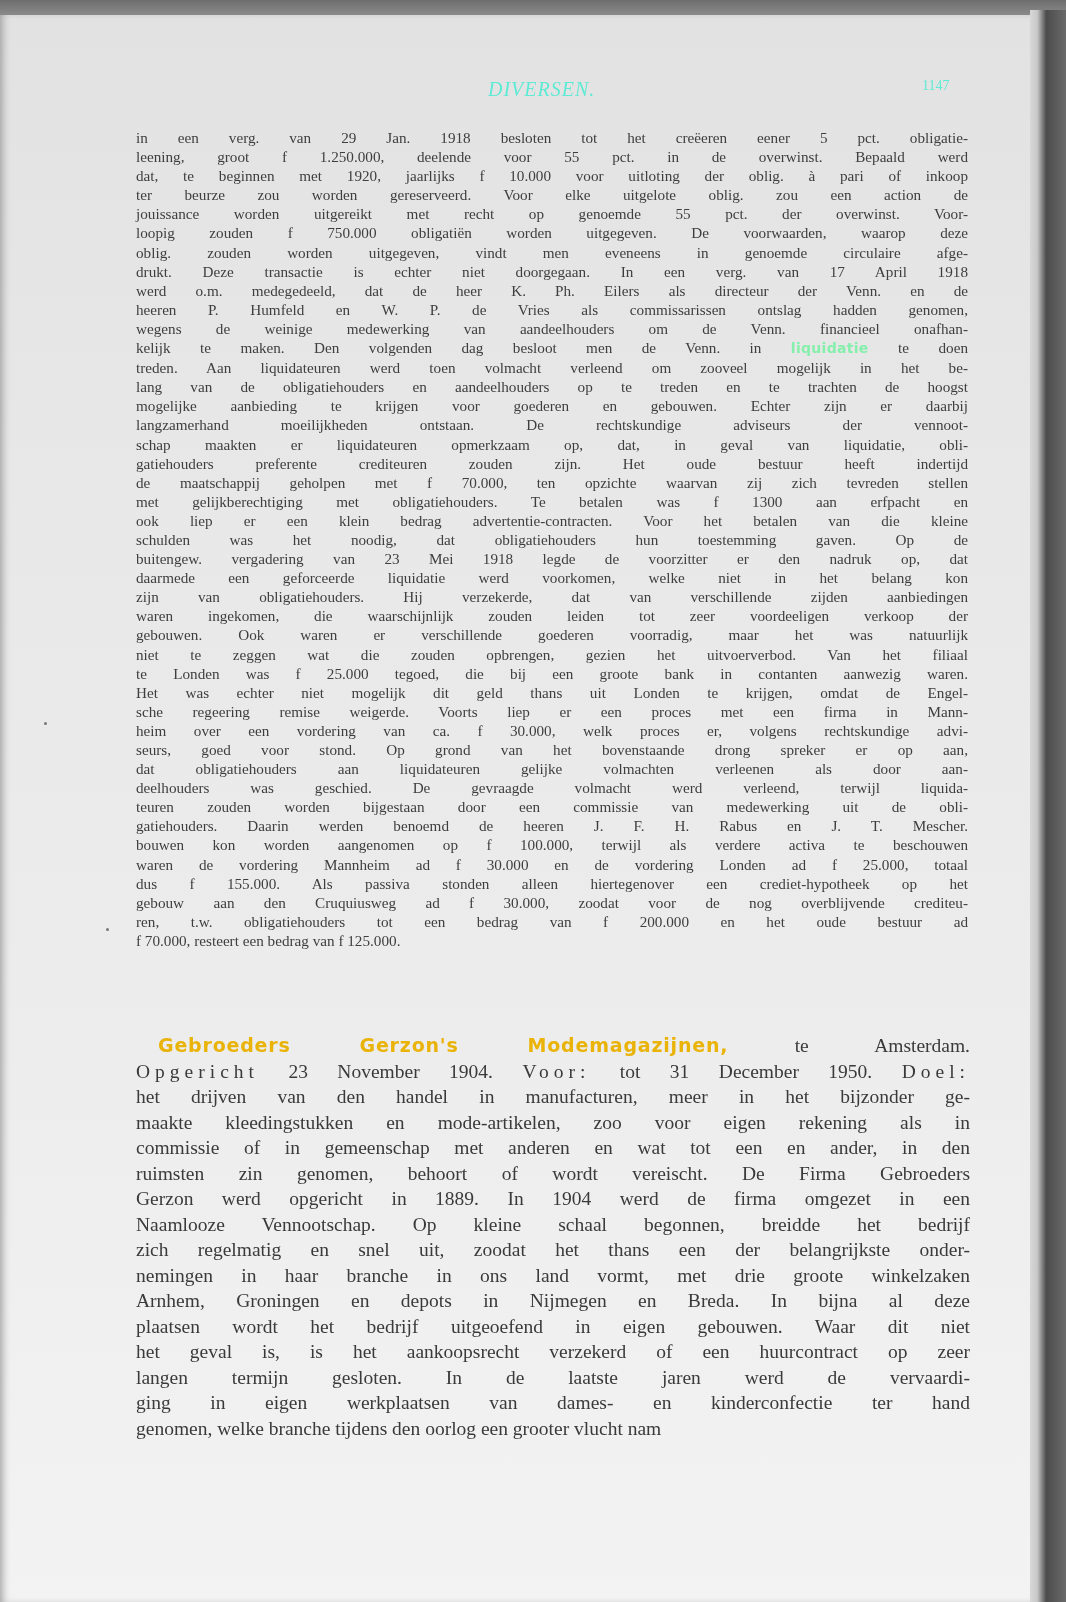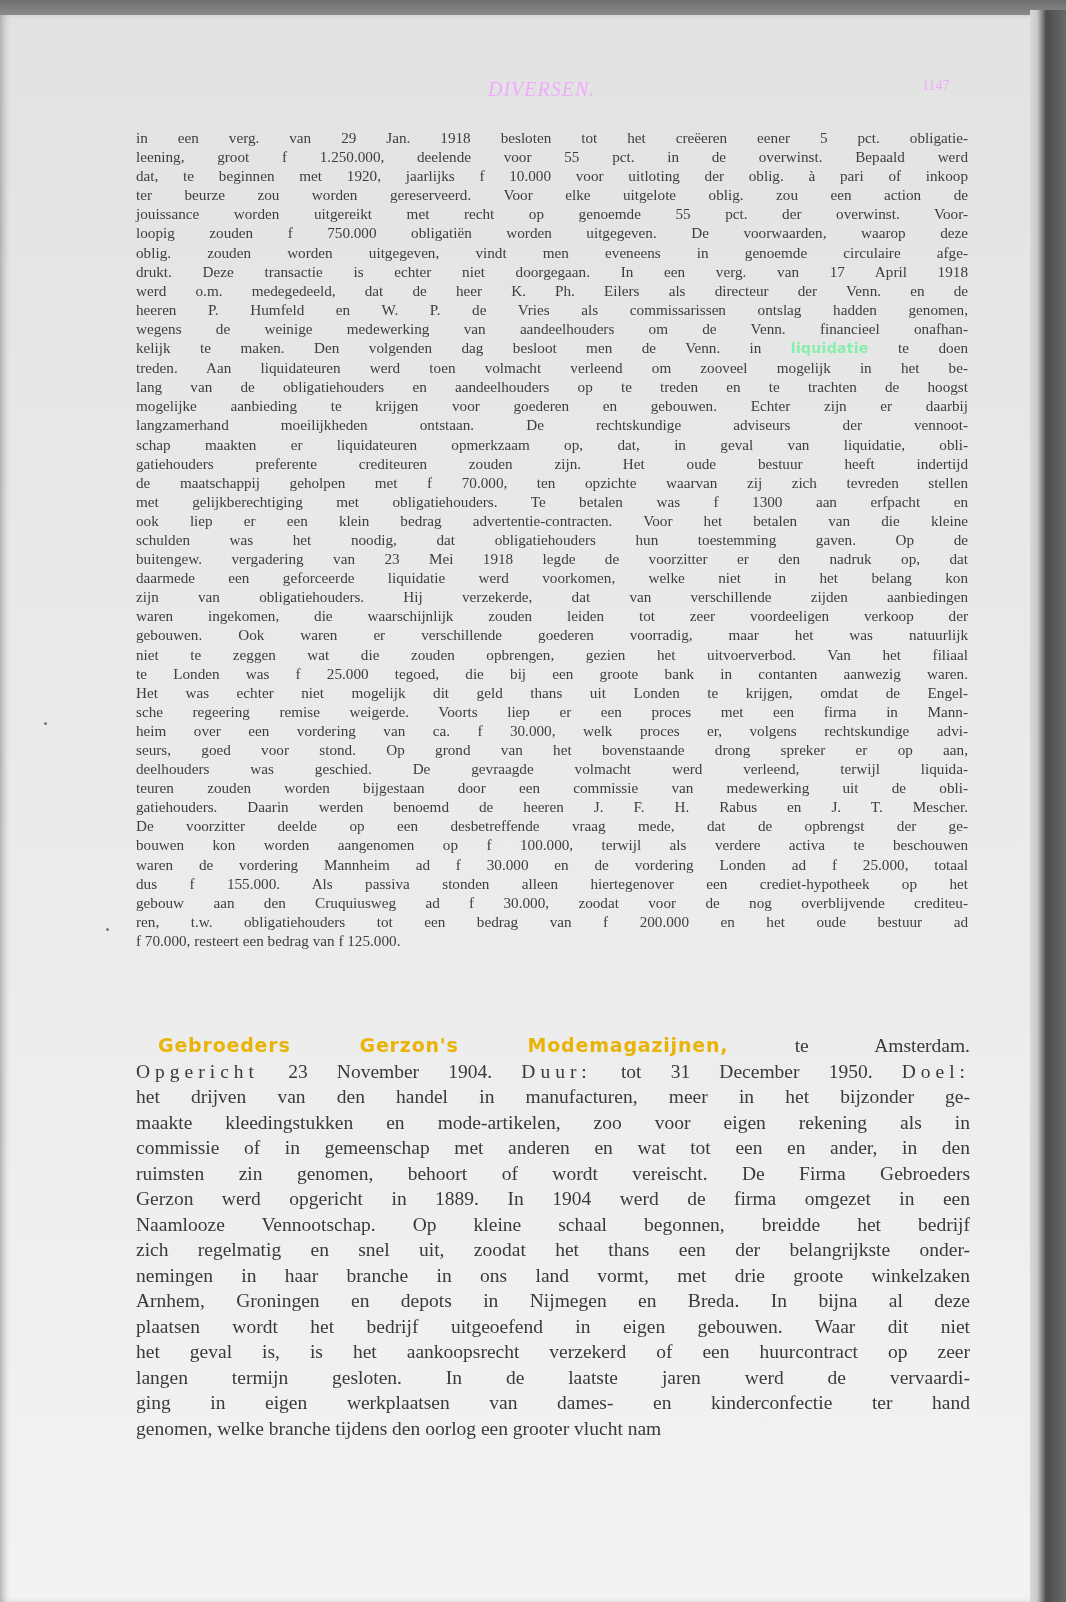--- a/index.html
+++ b/index.html
@@ -17,21 +17,21 @@
     background: linear-gradient(90deg, #d8d8d8 0%, #c8c8c8 20%, #4c4c4c 45%, #6a6a6a 100%);
   }
   .page {
     position: absolute; left: 0; top: 15px; width: 1046px; height: 1587px;
     background: linear-gradient(180deg, #e2e2e2 0%, #e8e8e8 30%, #ececec 60%, #f3f3f3 100%);
     box-shadow: inset 6px 0 8px -4px #9a9a9a;
   }
   .header {
     position: absolute; top: 78px; left: 0; width: 868px; height: 30px;
     font-family: "Liberation Serif", serif;
-    color: #f0abfc;
+    color: #5eead4;
   }
   .running-head {
     position: absolute; left: 488px; top: 0;
     font-style: italic; font-size: 20px; letter-spacing: 1px;
   }
   .page-number {
     position: absolute; left: 922px; top: 0;
     font-size: 14px;
   }
   .body-small {
@@ -105,38 +105,38 @@
     <span class="line">daarmede een geforceerde liquidatie werd voorkomen, welke niet in het belang kon</span>
     <span class="line">zijn van obligatiehouders. Hij verzekerde, dat van verschillende zijden aanbiedingen</span>
     <span class="line">waren ingekomen, die waarschijnlijk zouden leiden tot zeer voordeeligen verkoop der</span>
     <span class="line">gebouwen. Ook waren er verschillende goederen voorradig, maar het was natuurlijk</span>
     <span class="line">niet te zeggen wat die zouden opbrengen, gezien het uitvoerverbod. Van het filiaal</span>
     <span class="line">te Londen was f 25.000 tegoed, die bij een groote bank in contanten aanwezig waren.</span>
     <span class="line">Het was echter niet mogelijk dit geld thans uit Londen te krijgen, omdat de Engel-</span>
     <span class="line">sche regeering remise weigerde. Voorts liep er een proces met een firma in Mann-</span>
     <span class="line">heim over een vordering van ca. f 30.000, welk proces er, volgens rechtskundige advi-</span>
     <span class="line">seurs, goed voor stond. Op grond van het bovenstaande drong spreker er op aan,</span>
+    <span class="line">dat obligatiehouders aan liquidateuren gelijke volmachten verleenen als door aan-</span>
     <span class="line">deelhouders was geschied. De gevraagde volmacht werd verleend, terwijl liquida-</span>
     <span class="line">teuren zouden worden bijgestaan door een commissie van medewerking uit de obli-</span>
     <span class="line">gatiehouders. Daarin werden benoemd de heeren J. F. H. Rabus en J. T. Mescher.</span>
-    <span class="line">De voorzitter deelde op een desbetreffende vraag mede, dat de opbrengst der ge-</span>
     <span class="line">bouwen kon worden aangenomen op f 100.000, terwijl als verdere activa te beschouwen</span>
     <span class="line">waren de vordering Mannheim ad f 30.000 en de vordering Londen ad f 25.000, totaal</span>
     <span class="line">dus f 155.000. Als passiva stonden alleen hiertegenover een crediet-hypotheek op het</span>
     <span class="line">gebouw aan den Cruquiusweg ad f 30.000, zoodat voor de nog overblijvende crediteu-</span>
     <span class="line">ren, t.w. obligatiehouders tot een bedrag van f 200.000 en het oude bestuur ad</span>
     <span class="line last">f 70.000, resteert een bedrag van f 125.000.</span>
   </div>
 
 <div class="body-large">
   <span class="line" style="padding-left:22px;">
     <span class="company-name">Gebroeders Gerzon's Modemagazijnen,</span><span> te Amsterdam.</span>
   </span>
   <span class="line">
-    <span class="spaced">Opgericht</span><span> 23 November 1904. </span><span class="spaced">Duur:</span><span> tot 31 December 1950. </span><span class="spaced">Doel:</span>
+    <span class="spaced">Opgericht</span><span> 23 November 1904. </span><span class="spaced">Voor:</span><span> tot 31 December 1950. </span><span class="spaced">Doel:</span>
   </span>
   <div id="newlines">
       <span class="line">het drijven van den handel in manufacturen, meer in het bijzonder ge-</span>
       <span class="line">maakte kleedingstukken en mode-artikelen, zoo voor eigen rekening als in</span>
       <span class="line">commissie of in gemeenschap met anderen en wat tot een en ander, in den</span>
       <span class="line">ruimsten zin genomen, behoort of wordt vereischt. De Firma Gebroeders</span>
       <span class="line">Gerzon werd opgericht in 1889. In 1904 werd de firma omgezet in een</span>
       <span class="line">Naamlooze Vennootschap. Op kleine schaal begonnen, breidde het bedrijf</span>
       <span class="line">zich regelmatig en snel uit, zoodat het thans een der belangrijkste onder-</span>
       <span class="line">nemingen in haar branche in ons land vormt, met drie groote winkelzaken</span>

